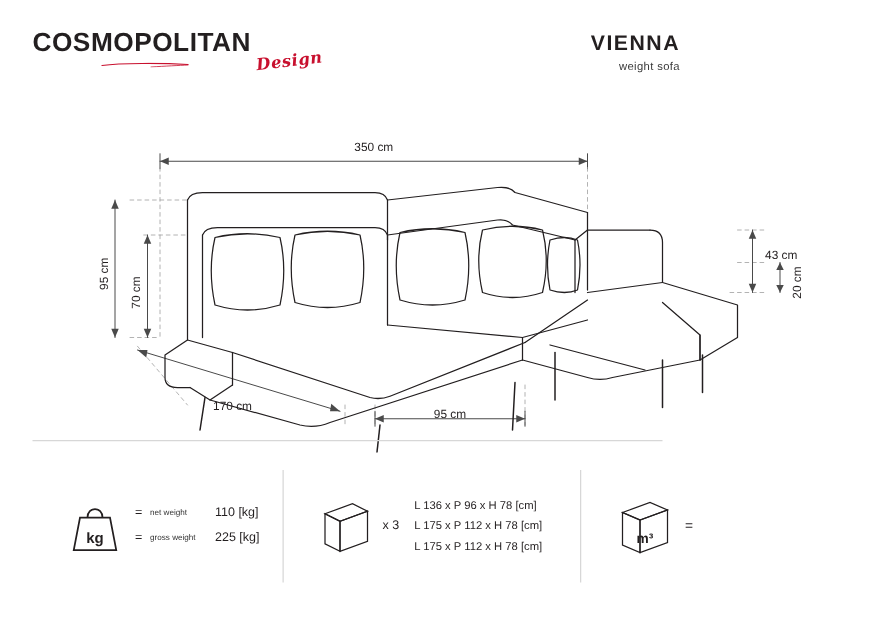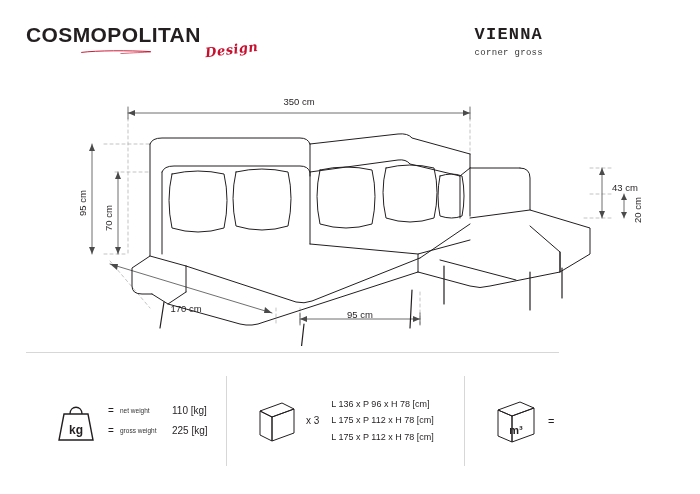--- a/index.html
+++ b/index.html
@@ -13,21 +13,20 @@
     font-family: "Liberation Sans", sans-serif;
     color: #231f20;
     position: relative;
     overflow: hidden;
   }
   .page {
     position: absolute;
     inset: 0;
     width: 556px;
     height: 494px;
-    padding-left: 29px;
   }
   
   .brand {
     position: absolute;
     left: 26px;
     top: 24px;
     width: 260px;
   }
   .brand-name {
     font-size: 21px;
@@ -51,23 +50,23 @@
   }
   .brand-underline {
     position: absolute;
     left: 2px;
     top: 26px;
     width: 176px;
     height: 4px;
   }
   .product {
     position: absolute;
-    right: 42px;
+    right: 12px;
     top: 26px;
-    font-family: Liberation Mono, monospace;
+    text-align: right;
   }
   .product-title {
     font-size: 17px;
     font-weight: bold;
     letter-spacing: 1.2px;
     color: #231f20;
     line-height: 1.1;
   }
   .product-sub {
     font-size: 9px;
@@ -83,21 +82,21 @@
     right: 26px;
     top: 352px;
     height: 1px;
     background: #d7d7d7;
   }
 
   
   .drawing {
     position: absolute;
     left: 0;
-    top: 76px;
+    top: 92px;
     width: 700px;
     height: 270px;
   }
   .drawing svg { display: block; }
 
   
   .specs {
     position: absolute;
     left: 26px;
     top: 368px;
@@ -158,21 +157,21 @@
     <div class="brand-name">COSMOPOLITAN</div>
     <svg class="brand-underline" width="176" height="10" viewBox="0 0 176 10">
       <path d="M2 6 C 40 1, 120 1, 174 4" stroke="#c8102e" stroke-width="2.4" fill="none" stroke-linecap="round"></path>
       <path d="M100 9 C 130 7, 155 6, 174 5" stroke="#c8102e" stroke-width="1.6" fill="none" stroke-linecap="round"></path>
     </svg>
     <div class="brand-script">Design</div>
   </div>
 
   <div class="product">
     <div class="product-title">VIENNA</div>
-    <div class="product-sub">corner gross</div>
+    <div class="product-sub">weight sofa</div>
   </div>
 
   <div class="drawing">
     <svg width="700" height="270" viewBox="0 0 700 270">
       <g fill="none" stroke="#231f20" stroke-width="1" stroke-linejoin="round" stroke-linecap="round">
 
         <g stroke="#4a4a4a" stroke-width="0.8">
           <line x1="128" y1="37" x2="470" y2="37"></line>
           <line x1="128" y1="31" x2="128" y2="43"></line>
           <line x1="470" y1="31" x2="470" y2="43"></line>

